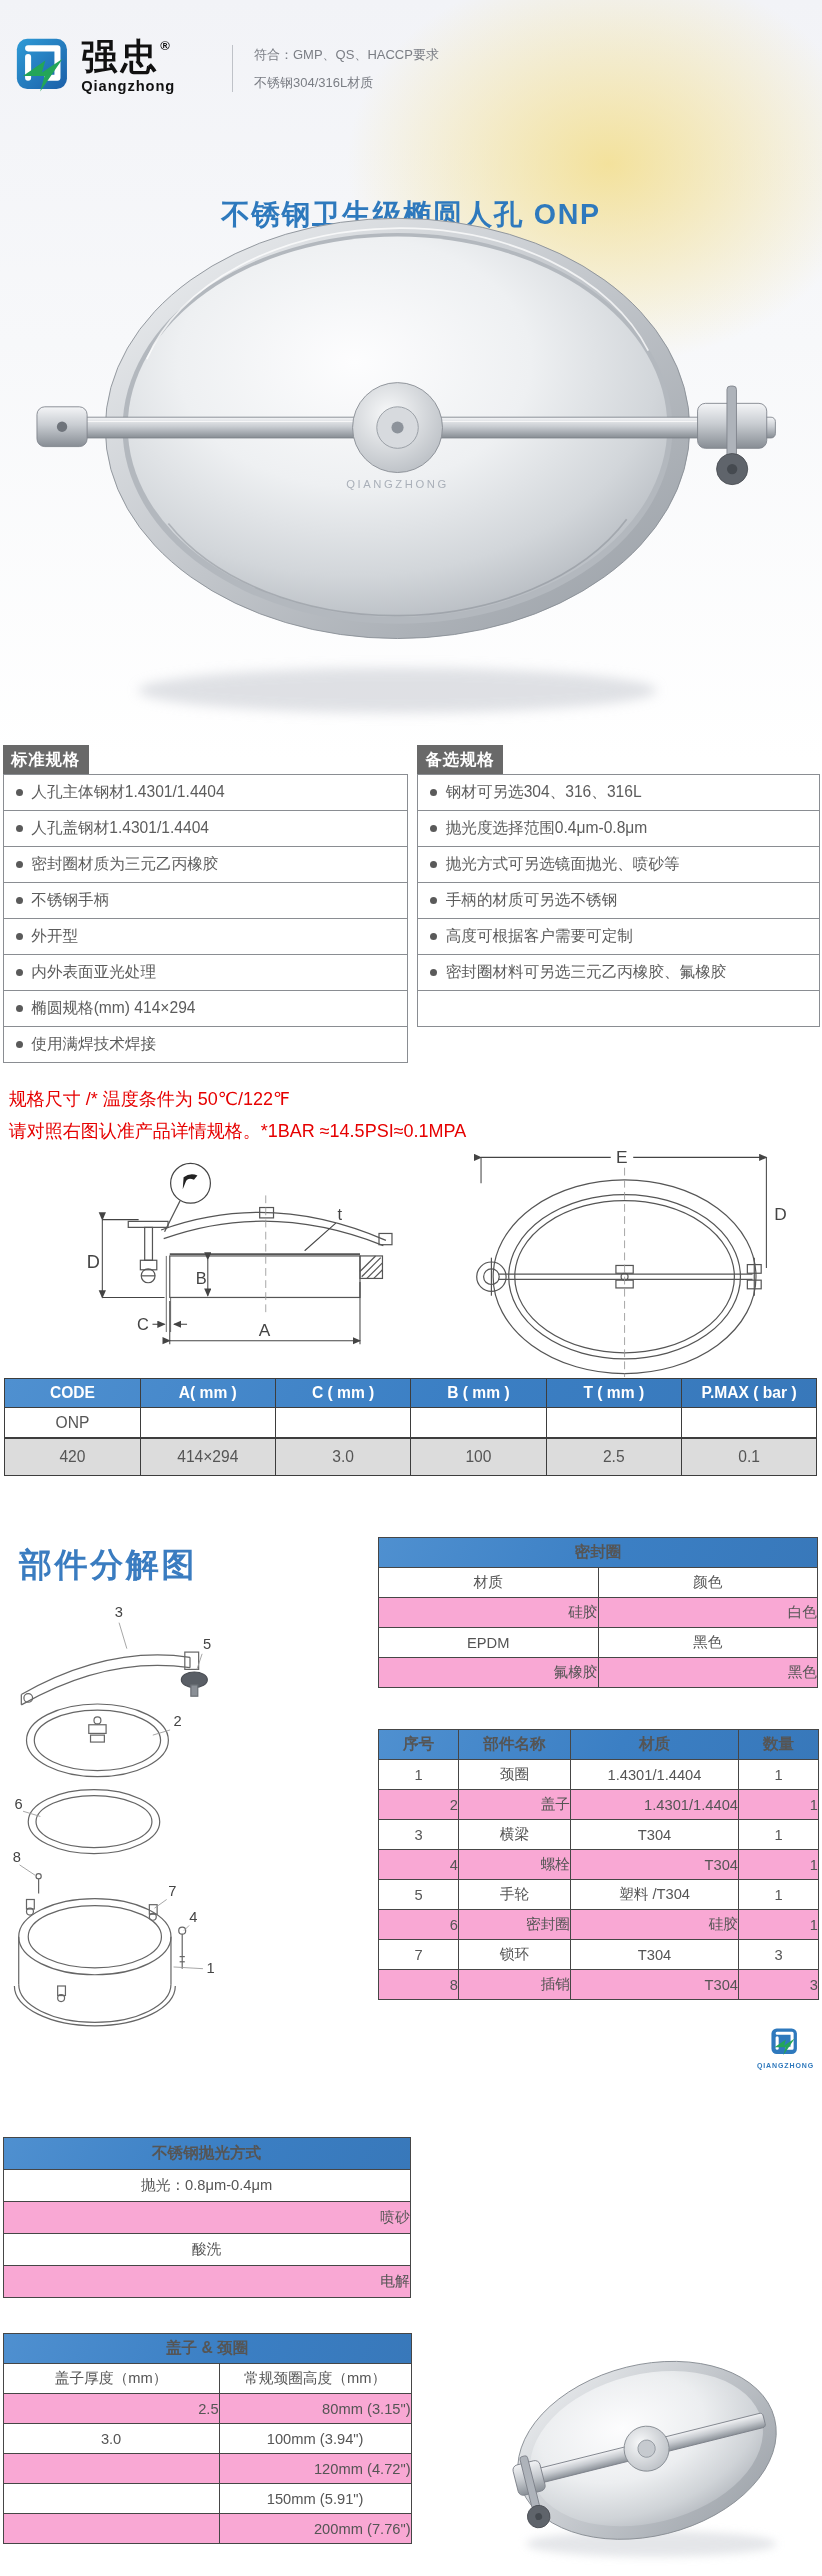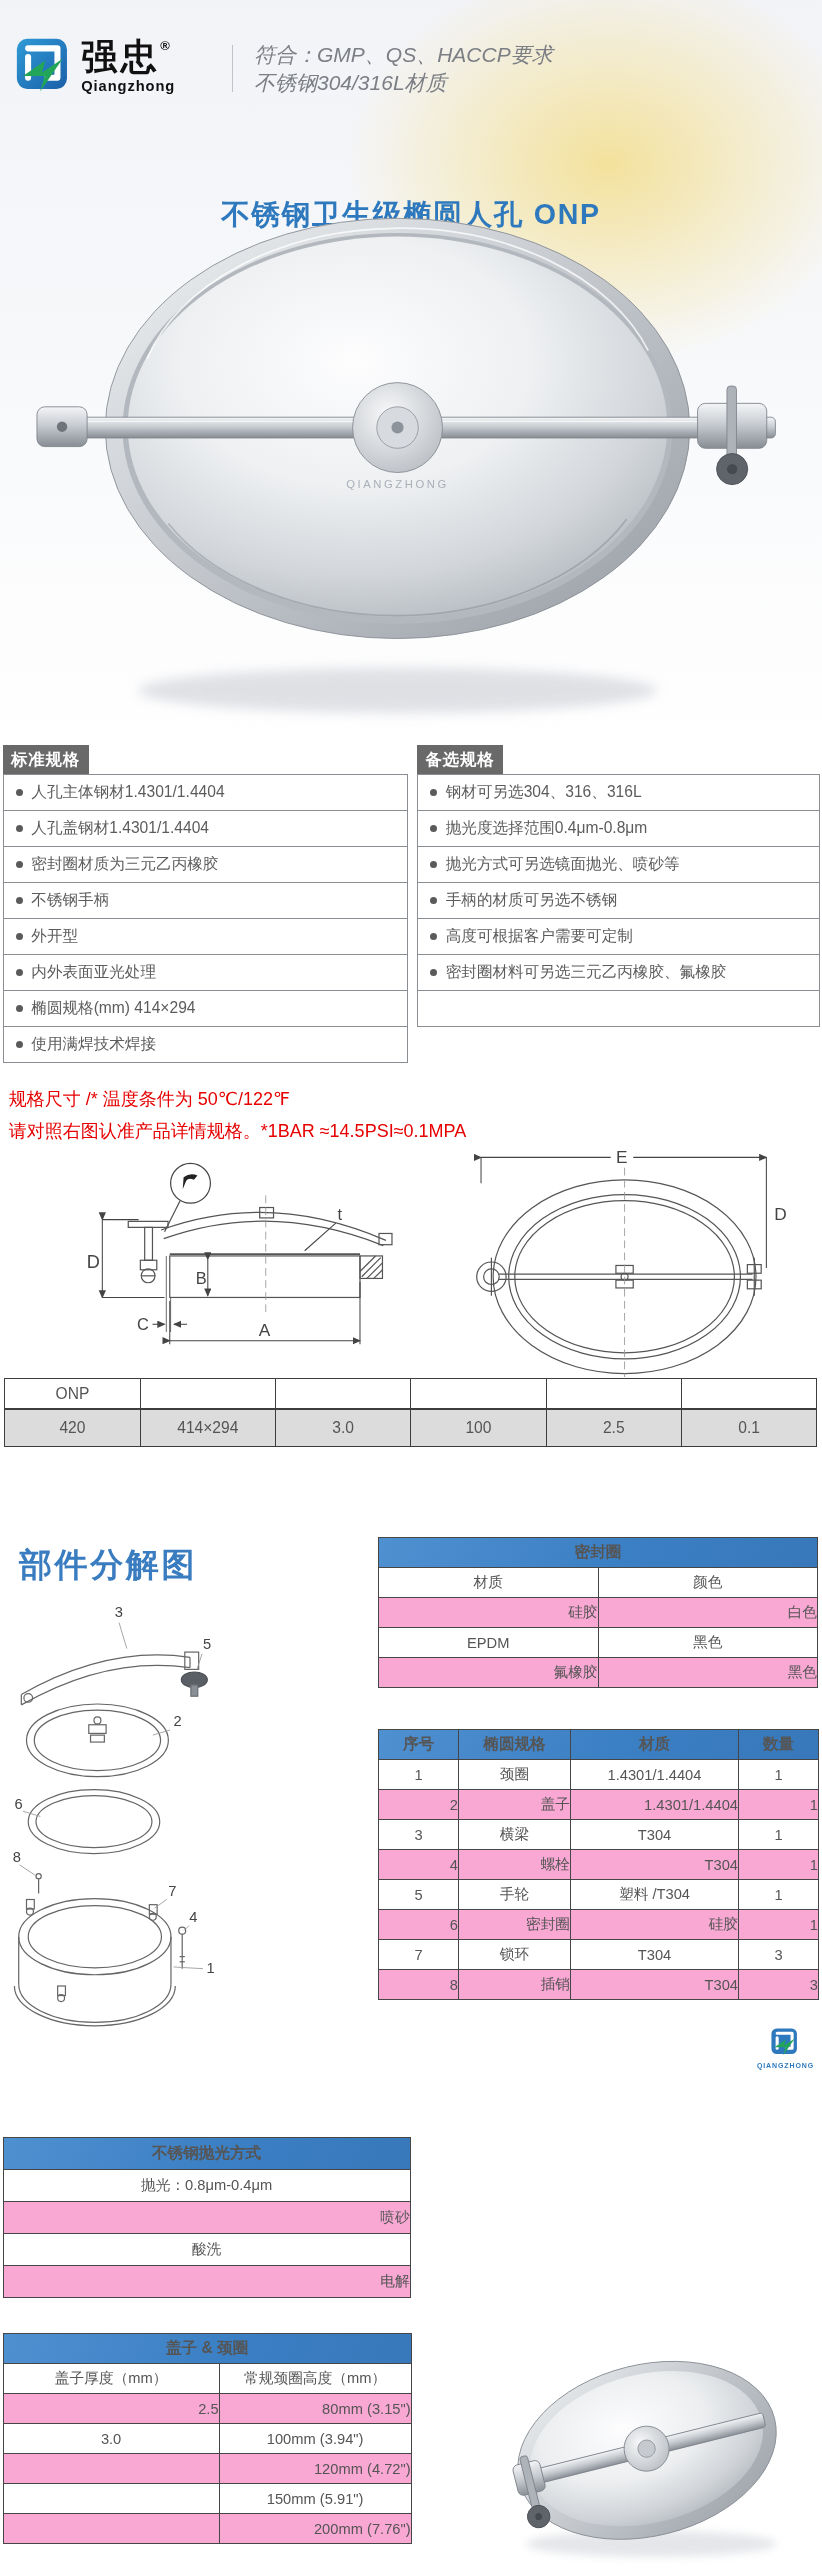--- a/index.html
+++ b/index.html
@@ -11,21 +11,21 @@
   .hero-bg{left:0;top:0;width:822px;height:761px;
     background:
       radial-gradient(363px 277px at 74% 164px, rgba(243,222,140,.85), rgba(243,222,140,0) 72%),
       linear-gradient(#f2f3f7 0%, #f7f8fa 45%, #ffffff 100%);}
   .logo-wrap{left:15.6px;top:38px;display:flex;align-items:flex-start;}
   .logo-text{margin-left:8.7px;}
   .brand-cn{font-size:36px;font-weight:900;color:#111;letter-spacing:3.5px;line-height:38px;}
   .brand-reg{font-size:13px;font-weight:700;color:#111;vertical-align:top;}
   .brand-en{font-size:14.7px;font-weight:800;color:#111;letter-spacing:0.9px;margin-top:1.7px;}
   .hdr-divider{left:232px;top:45px;width:0.9px;height:47px;background:#bfc2c8;}
-  .tagline{left:254px;top:41px;font-size:21px;color:#7b7e85;line-height:28px;font-style:italic;}
+  .tagline{left:254px;top:41px;font-size:13px;color:#7b7e85;line-height:28px;}
   .page-title{left:0;top:155px;width:822px;text-align:center;font-size:28.6px;font-weight:700;
     color:#2e79bd;letter-spacing:1.7px;margin-top:40px;}
 
   
   .spec-panel{width:405px;}
   .spec-head{width:86px;height:29px;background:#696969;color:#fff;font-size:16.4px;font-weight:700;
     display:flex;align-items:center;justify-content:center;letter-spacing:0.9px;}
   .spec-list{list-style:none;margin:0;padding:0;border:0.9px solid #8a8d92;background:#fff;}
   .spec-list li{height:35px;border-bottom:0.9px solid #8a8d92;display:flex;align-items:center;
     padding-left:12px;font-size:15.6px;color:#5c5c5c;}
@@ -290,20 +290,28 @@
       <line x1="732" y1="12" x2="886" y2="12" marker-end="url(#arr)"></line>
       <line x1="556" y1="12" x2="556" y2="42"></line>
       <line x1="886" y1="12" x2="886" y2="140"></line>
     </g>
     <text x="712" y="19" font-size="20" fill="#444">E</text>
     <text x="895" y="84" font-size="20" fill="#444">D</text>
   </svg>
 
   <table class="abs dim-table" style="left:4.3px;top:1378px;">
     <tbody>
+        <tr class="blue-head">
+      <th>CODE</th>
+      <th>A( mm )</th>
+      <th>C ( mm )</th>
+      <th>B ( mm )</th>
+      <th>T ( mm )</th>
+      <th>P.MAX ( bar )</th>
+    </tr>
     <tr class="r1">
       <td>ONP</td>
       <td></td>
       <td></td>
       <td></td>
       <td></td>
       <td></td>
     </tr>
     <tr class="r2">
       <td>420</td>
@@ -416,21 +424,21 @@
   <table class="abs mini-table parts-table" style="left:378px;top:1729px;">
     <colgroup>
         <col style="width:80px">
         <col style="width:112px">
         <col style="width:168px">
         <col style="width:80px">
       </colgroup>
     <tbody>
         <tr class="blue-head">
       <th>序号</th>
-      <th>椭圆规格</th>
+      <th>部件名称</th>
       <th>材质</th>
       <th>数量</th>
     </tr>
     <tr class="row-w">
           <td>1</td>
           <td>颈圈</td>
           <td>1.4301/1.4404</td>
           <td>1</td>
         </tr>
     <tr class="row-g">

